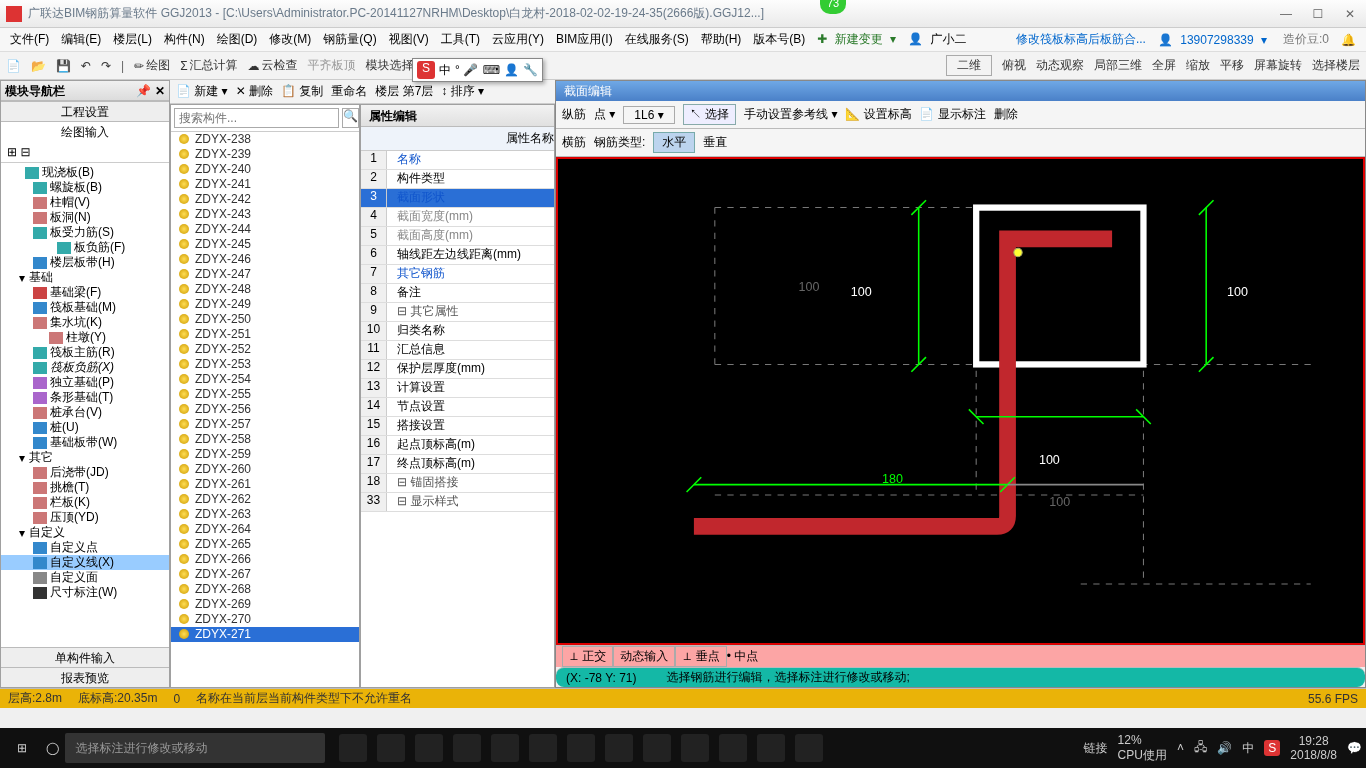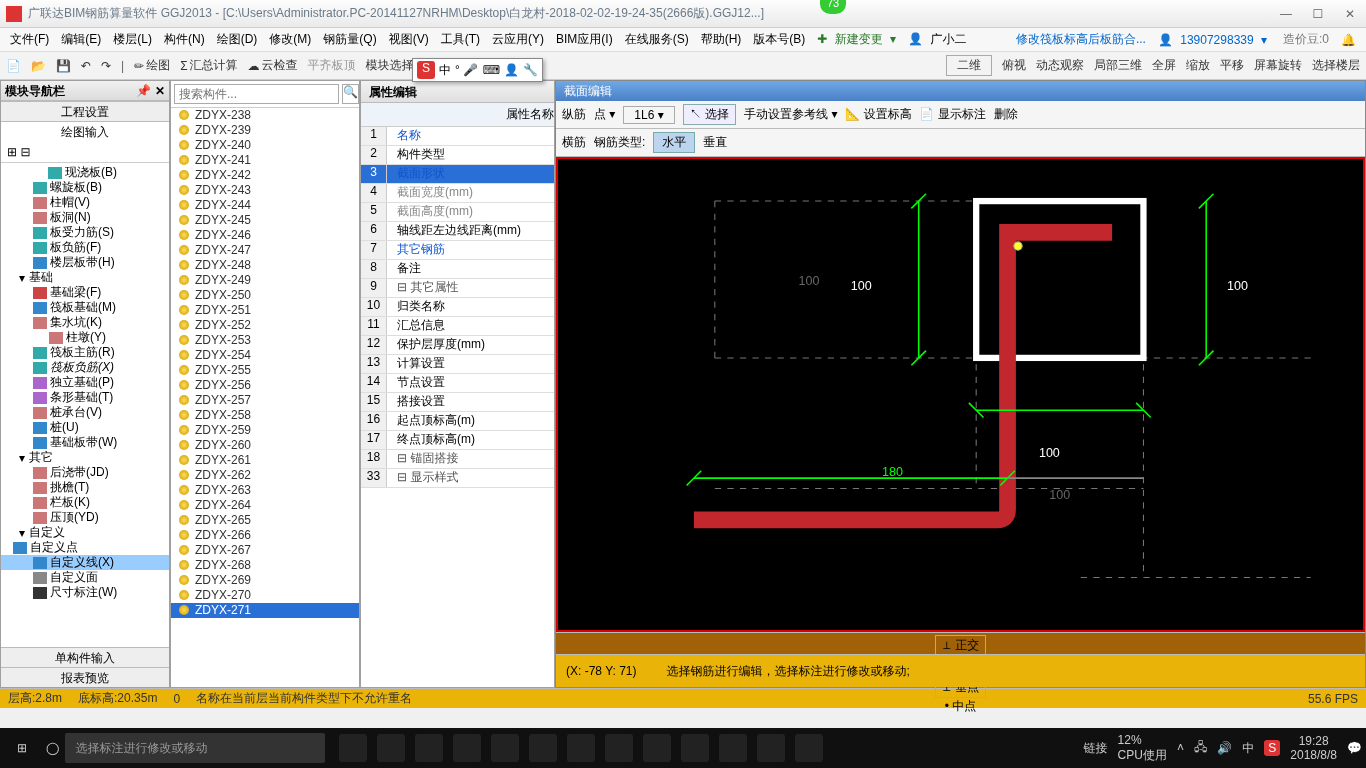--- a/index.html
+++ b/index.html
@@ -49,22 +49,22 @@
 .canvas-title { background: linear-gradient(#6fa8e6,#4a80c8); color: #fff; height: 20px; line-height: 20px; padding-left: 8px; }
 .canvas-tabs { display: flex; background: #eee; height: 22px; border-bottom: 1px solid #bbb; }
 .canvas-tabs div { padding: 2px 14px; border-right: 1px solid #bbb; }
 .canvas-tabs .active { background: #fff; border-bottom: 1px solid #fff; position: relative; top: 1px; }
 .canvas-toolbar { display: flex; align-items: center; gap: 8px; padding: 3px 6px; border-bottom: 1px solid #bbb; background: #f5f5f5; flex-wrap: wrap; }
 .canvas-toolbar .sel-btn { border: 1px solid #8aa; padding: 1px 6px; background: #eef; }
 .canvas-sub { display: flex; align-items: center; gap: 8px; padding: 3px 6px; border-bottom: 1px solid #bbb; background: #f5f5f5; }
 .canvas-sub .tab-on { background: #bcd4ee; border: 1px solid #7aa; padding: 1px 8px; }
 .canvas { flex: 1; background: #000; position: relative; border: 2px solid #d00; overflow: hidden; }
 .canvas svg { width: 100%; height: 100%; }
-.canvas-status { display: flex; align-items: center; padding: 2px 6px; border-top: 1px solid #bbb; background: #a16207; height: 22px; flex-direction: column; }
-.canvas-footer { display: flex; align-items: center; gap: 30px; padding: 2px 10px; background: #eab308; height: 33px; border-top: 1px solid #bbb; }
+.canvas-status { display: flex; align-items: center; padding: 2px 6px; border-top: 1px solid #bbb; background: #fca5a5; height: 22px; }
+.canvas-footer { display: flex; align-items: center; gap: 30px; padding: 2px 10px; background: #14b8a6; height: 20px; border-top: 1px solid #bbb; border-radius: 8px; }
 .statusbar { height: 20px; background: #eab308; border-top: 1px solid #bbb; display: flex; align-items: center; padding: 0 8px; gap: 16px; color: #333; }
 .statusbar .right { margin-left: auto; }
 .taskbar { position: absolute; bottom: 0; left: 0; right: 0; height: 40px; background: #101010; display: flex; align-items: center; color: #ccc; padding: 0 4px; gap: 6px; }
 .taskbar .start { width: 36px; height: 30px; display: flex; align-items: center; justify-content: center; }
 .taskbar .search { flex: 0 0 260px; background: #333; height: 30px; display: flex; align-items: center; padding: 0 10px; color: #999; border-radius: 2px; }
 .taskbar .icons { display: flex; gap: 10px; margin-left: 8px; }
 .taskbar .icons div { width: 28px; height: 28px; background: #222; border-radius: 3px; }
 .taskbar .tray { margin-left: auto; display: flex; align-items: center; gap: 10px; font-size: 11px; }
 .floating-ime { position: absolute; top: 58px; left: 412px; background: #fff; border: 1px solid #888; box-shadow: 2px 2px 4px rgba(0,0,0,.3); padding: 2px 4px; display: flex; align-items: center; gap: 4px; z-index: 50; }
 .floating-ime .red { background: #d33; color: #fff; width: 18px; height: 18px; text-align: center; border-radius: 3px; }
@@ -139,55 +139,63 @@
     <div class="panel-title" style="display:flex;justify-content:space-between;padding:0 4px">
         <span>模块导航栏</span>
         <span>📌 ✕</span>
       </div>
     <div class="bottom-btn">工程设置</div>
     <div class="bottom-btn" style="background:#fff">绘图输入</div>
     <div class="ribbon">
         <span>⊞ ⊟</span>
       </div>
     <div class="tree" id="nav-tree">
-        <div class="tree-item" style="padding-left: 47px;"><span class="tree-icon" style="background:#3aa"></span>现浇板(B)</div>
+        <div class="tree-item" style="padding-left: 24px;"><span class="tree-icon" style="background:#3aa"></span>现浇板(B)</div>
         <div class="tree-item" style="padding-left: 32px;"><span class="tree-icon" style="background:#3aa"></span>螺旋板(B)</div>
         <div class="tree-item" style="padding-left: 32px;"><span class="tree-icon" style="background:#c77"></span>柱帽(V)</div>
         <div class="tree-item" style="padding-left: 32px;"><span class="tree-icon" style="background:#c77"></span>板洞(N)</div>
         <div class="tree-item" style="padding-left: 32px;"><span class="tree-icon" style="background:#3aa"></span>板受力筋(S)</div>
-        <div class="tree-item" style="padding-left: 32px;"><span class="tree-icon" style="background:#3aa"></span>板负筋(F)</div>
+        <div class="tree-item" style="padding-left: 32px; margin-left: 24px;"><span class="tree-icon" style="background:#3aa"></span>板负筋(F)</div>
         <div class="tree-item" style="padding-left: 32px;"><span class="tree-icon" style="background:#38c"></span>楼层板带(H)</div>
         <div class="tree-item" style="padding-left: 18px; font-weight: normal;"><span style="margin-right:4px">▾</span>基础</div>
         <div class="tree-item" style="padding-left: 32px;"><span class="tree-icon" style="background:#c44"></span>基础梁(F)</div>
         <div class="tree-item" style="padding-left: 32px;"><span class="tree-icon" style="background:#38c"></span>筏板基础(M)</div>
         <div class="tree-item" style="padding-left: 32px;"><span class="tree-icon" style="background:#c77"></span>集水坑(K)</div>
         <div class="tree-item" style="padding-left: 48px;"><span class="tree-icon" style="background:#c77"></span>柱墩(Y)</div>
         <div class="tree-item" style="padding-left: 32px;"><span class="tree-icon" style="background:#3aa"></span>筏板主筋(R)</div>
         <div class="tree-item" style="padding-left: 32px; font-style: italic;"><span class="tree-icon" style="background:#3aa"></span>筏板负筋(X)</div>
         <div class="tree-item" style="padding-left: 32px;"><span class="tree-icon" style="background:#a6c"></span>独立基础(P)</div>
         <div class="tree-item" style="padding-left: 32px;"><span class="tree-icon" style="background:#a6c"></span>条形基础(T)</div>
         <div class="tree-item" style="padding-left: 32px;"><span class="tree-icon" style="background:#c77"></span>桩承台(V)</div>
         <div class="tree-item" style="padding-left: 32px;"><span class="tree-icon" style="background:#38c"></span>桩(U)</div>
         <div class="tree-item" style="padding-left: 32px;"><span class="tree-icon" style="background:#38c"></span>基础板带(W)</div>
         <div class="tree-item" style="padding-left: 18px; font-weight: normal;"><span style="margin-right:4px">▾</span>其它</div>
         <div class="tree-item" style="padding-left: 32px;"><span class="tree-icon" style="background:#c77"></span>后浇带(JD)</div>
         <div class="tree-item" style="padding-left: 32px;"><span class="tree-icon" style="background:#c77"></span>挑檐(T)</div>
         <div class="tree-item" style="padding-left: 32px;"><span class="tree-icon" style="background:#c77"></span>栏板(K)</div>
         <div class="tree-item" style="padding-left: 32px;"><span class="tree-icon" style="background:#c77"></span>压顶(YD)</div>
         <div class="tree-item" style="padding-left: 18px; font-weight: normal;"><span style="margin-right:4px">▾</span>自定义</div>
-        <div class="tree-item" style="padding-left: 12px;"><span class="tree-icon" style="background:#38c"></span>自定义点</div>
+        <div class="tree-item" style="padding-left: 32px;"><span class="tree-icon" style="background:#38c"></span>自定义点</div>
         <div class="tree-item highlight" style="padding-left: 32px;"><span class="tree-icon" style="background:#38c"></span>自定义线(X)</div>
         <div class="tree-item" style="padding-left: 32px;"><span class="tree-icon" style="background:#888"></span>自定义面</div>
         <div class="tree-item" style="padding-left: 32px;"><span class="tree-icon" style="background:#333"></span>尺寸标注(W)</div>
       </div>
     <div class="bottom-btn">单构件输入</div>
     <div class="bottom-btn">报表预览</div>
   </div>
 
   <div style="display:flex;flex-direction:column;flex:0 0 385px">
+    <div class="mid-toolbar">
+      <span>📄 <span>新建</span> ▾</span>
+      <span>✕ <span>删除</span></span>
+      <span>📋 <span>复制</span></span>
+      <span>重命名</span>
+      <span>楼层 第7层</span>
+      <span>↕ <span>排序</span> ▾</span>
+    </div>
     <div style="display:flex;flex:1;overflow:hidden">
       <div class="panel mid1">
         <div class="search-row">
           <input placeholder="搜索构件..." style="">
           <span style="border:1px solid #aaa;width:22px;text-align:center">🔍</span>
         </div>
         <div class="itemlist" id="comp-list">
             <div>ZDYX-238</div>
             <div>ZDYX-239</div>
             <div>ZDYX-240</div>

